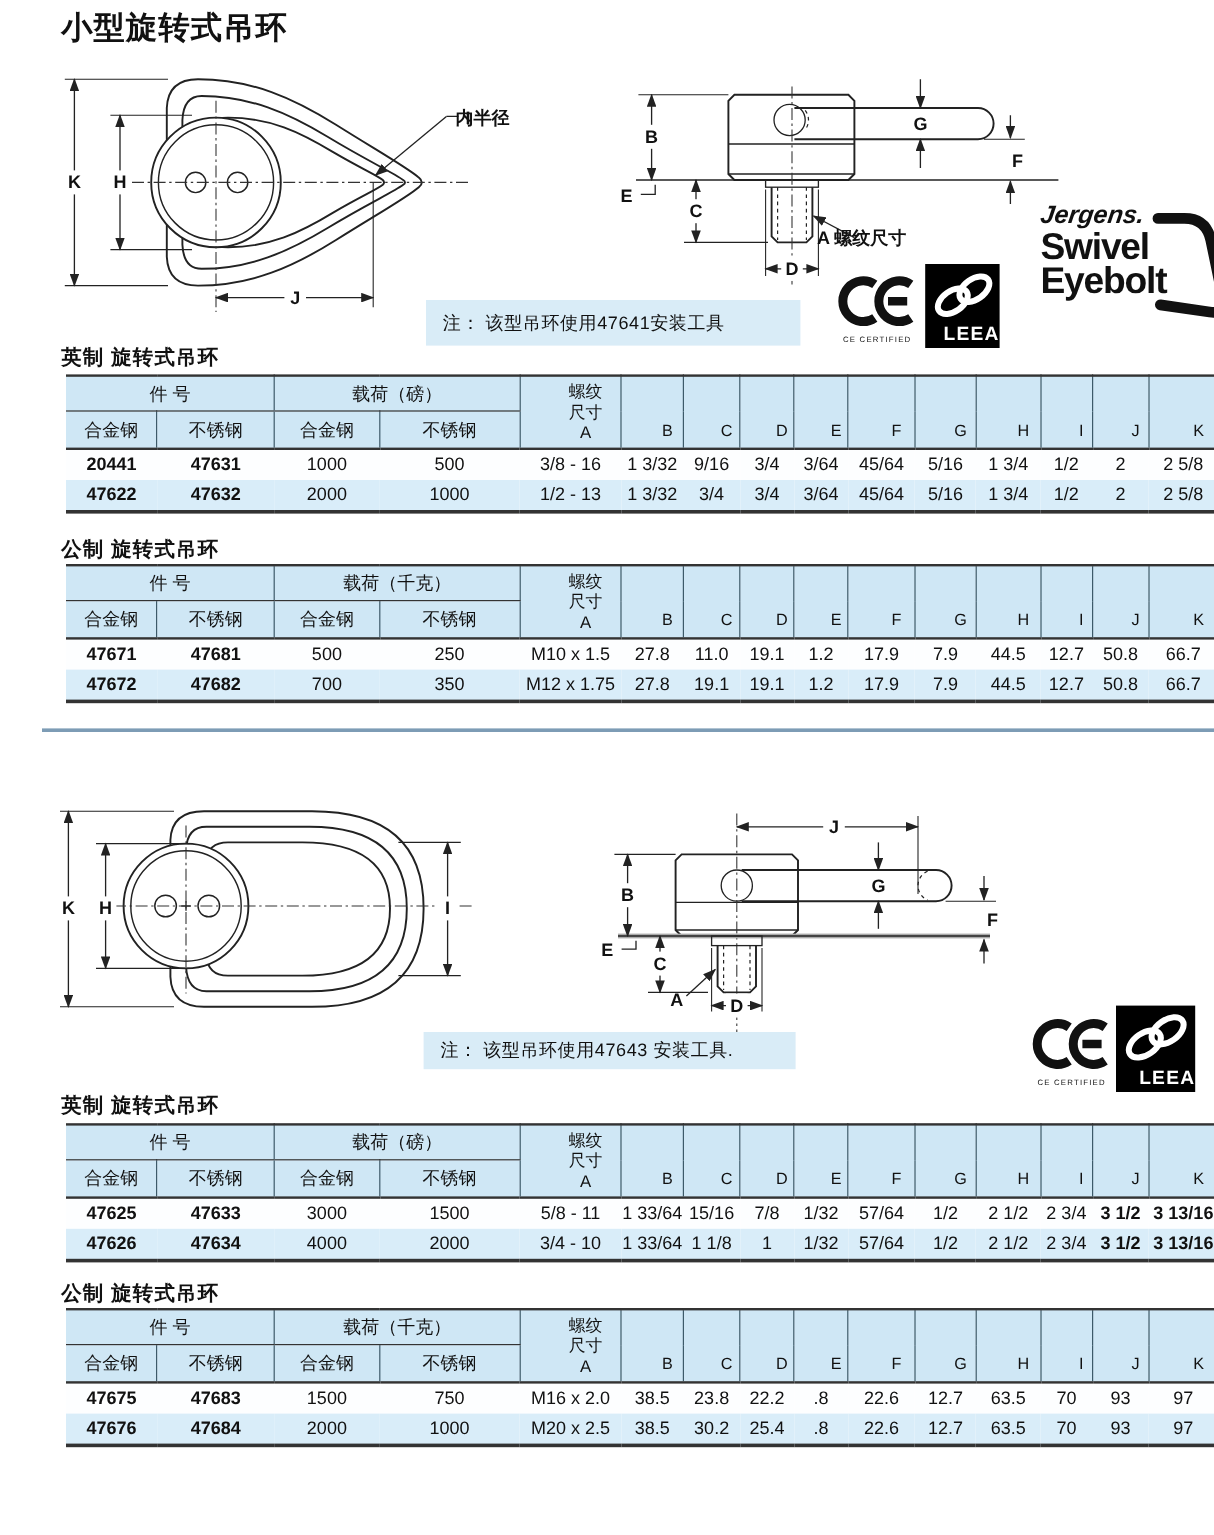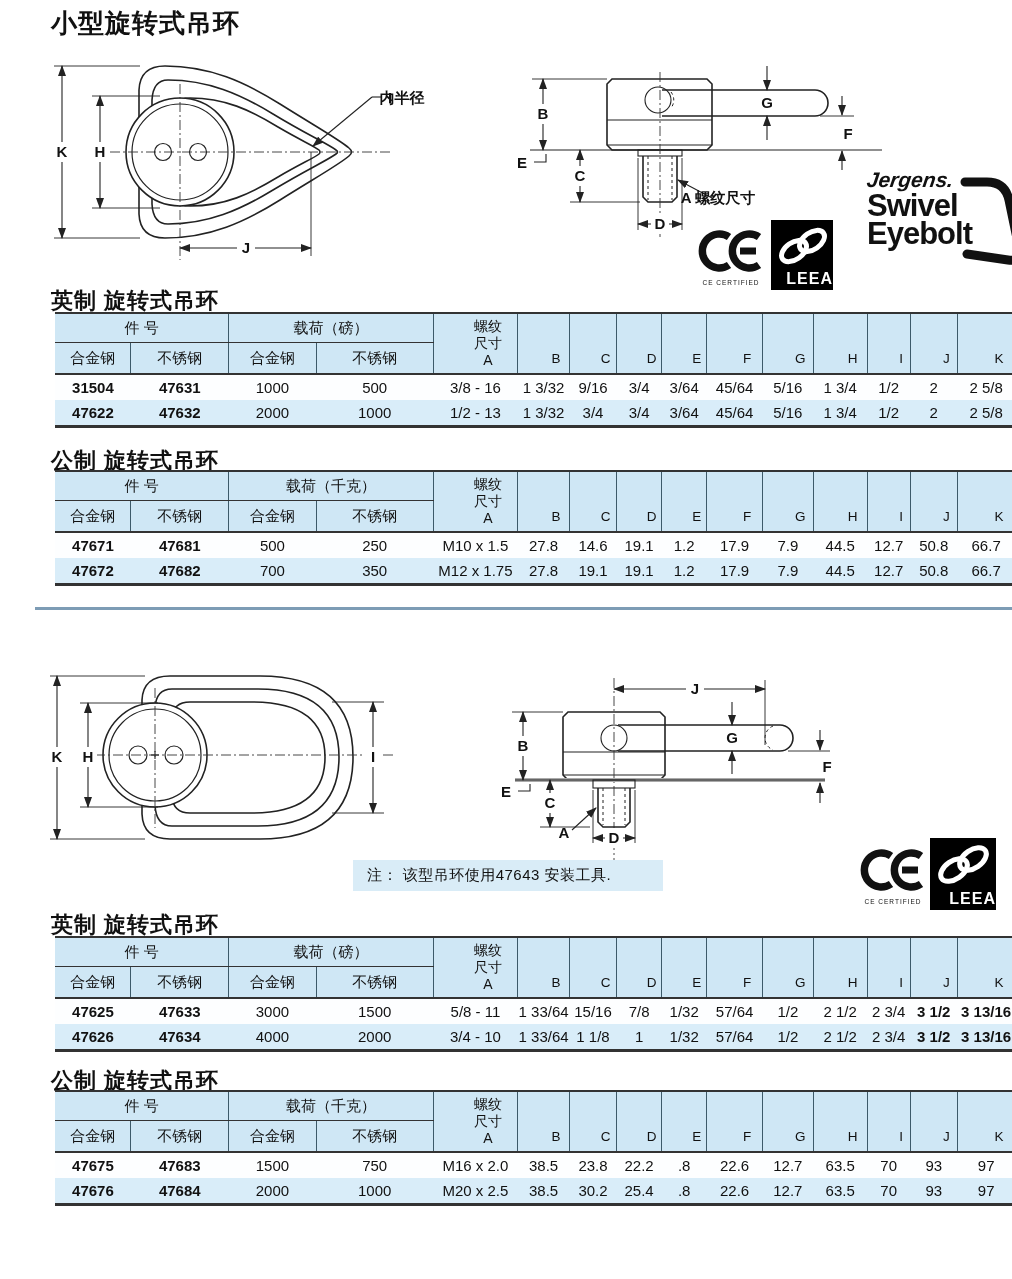--- a/index.html
+++ b/index.html
@@ -1,20 +1,20 @@
 <!DOCTYPE html>
 <html><head>
 <meta charset="utf-8">
 <style>
   html,body{margin:0;padding:0;background:#fff;}
   #page{position:relative;width:1012px;height:1279px;background:#fff;overflow:hidden;
         font-family:"Liberation Sans","DejaVu Sans",sans-serif;color:#111;margin-left:35px;}
   .abs{position:absolute;}
   .page-title{font-size:26px;font-weight:bold;letter-spacing:1px;}
-  .section-caption{font-size:22px;font-weight:bold;letter-spacing:1px;}
+  .section-caption{font-size:17px;font-weight:bold;letter-spacing:1px;}
   .note-box{background:#d9ecf7;display:flex;align-items:center;padding-left:14px;
             font-size:15px;letter-spacing:0.5px;box-sizing:border-box;}
   .divider{background:#7d9cb5;height:3px;width:1012px;}
 
   
   table.spec{border-collapse:collapse;width:960px;table-layout:fixed;
              border-top:2.5px solid #333;border-bottom:3px solid #333;font-size:15px;}
   .spec th,.spec td{text-align:center;padding:0;font-weight:normal;}
   .spec thead th{background:#cfe7f5;border-left:1px solid #3d5a69;}
   .spec thead tr th:first-child{border-left:none;}
@@ -195,20 +195,21 @@
   </div>
 
   <div class="abs leea-box" style="left:736px;top:220px;width:62px;height:70px;">
     <svg class="leea-chain" width="62" height="44" viewBox="0 0 62 44">
       <ellipse cx="23" cy="27" rx="14" ry="8.5" transform="rotate(-35 23 27)" fill="none" stroke="#fff" stroke-width="5"></ellipse>
       <ellipse cx="41" cy="17" rx="14" ry="8.5" transform="rotate(-35 41 17)" fill="none" stroke="#fff" stroke-width="5"></ellipse>
     </svg>
     <div class="leea-text">LEEA</div>
   </div>
 
+  <div class="abs note-box" style="left:320px;top:250px;width:312px;height:38px;">注： 该型吊环使用47641安装工具</div>
 
   <div class="abs section-caption" style="left:16px;top:286px;">英制 旋转式吊环</div>
   <table class="spec abs" style="left:20px;top:312px;">
     <colgroup>
       <col style="width:7.9%">
         <col style="width:10.2%">
         <col style="width:9.1%">
         <col style="width:12.2%">
       <col style="width:8.8%">
         <col style="width:5.4%">
@@ -240,21 +241,21 @@
       </tr>
       <tr class="h2">
         <th>合金钢</th>
         <th>不锈钢</th>
         <th>合金钢</th>
         <th>不锈钢</th>
       </tr>
     </thead>
     <tbody>
         <tr>
-          <td class="b">31504</td>
+          <td class="b">20441</td>
           <td class="b">47631</td>
           <td>1000</td>
           <td>500</td>
           <td>3/8 - 16</td>
           <td>1 3/32</td>
           <td>9/16</td>
           <td>3/4</td>
           <td>3/64</td>
           <td>45/64</td>
           <td>5/16</td>
@@ -326,21 +327,21 @@
       </tr>
     </thead>
     <tbody>
         <tr>
           <td class="b">47671</td>
           <td class="b">47681</td>
           <td>500</td>
           <td>250</td>
           <td>M10 x 1.5</td>
           <td>27.8</td>
-          <td>14.6</td>
+          <td>11.0</td>
           <td>19.1</td>
           <td>1.2</td>
           <td>17.9</td>
           <td>7.9</td>
           <td>44.5</td>
           <td>12.7</td>
           <td>50.8</td>
           <td>66.7</td>
         </tr>
         <tr>

